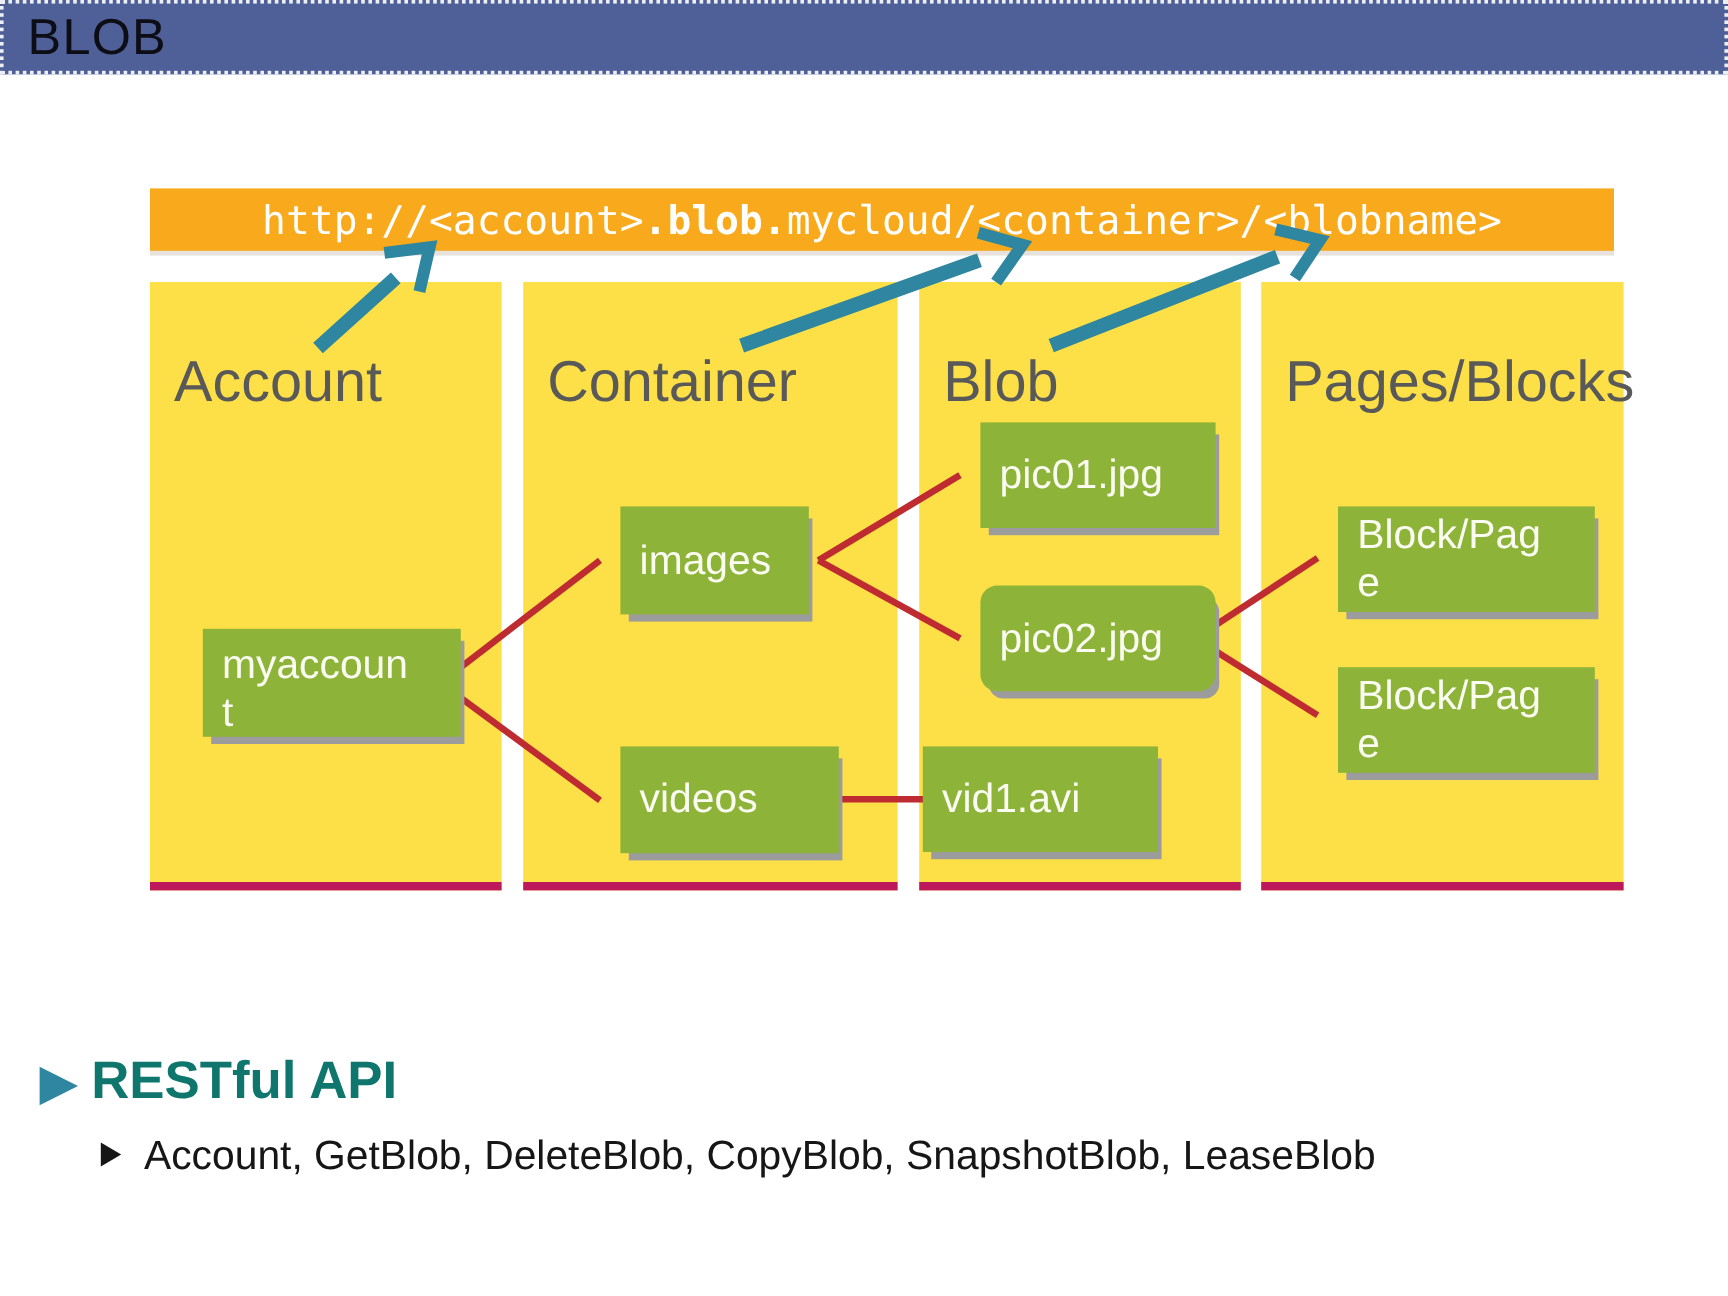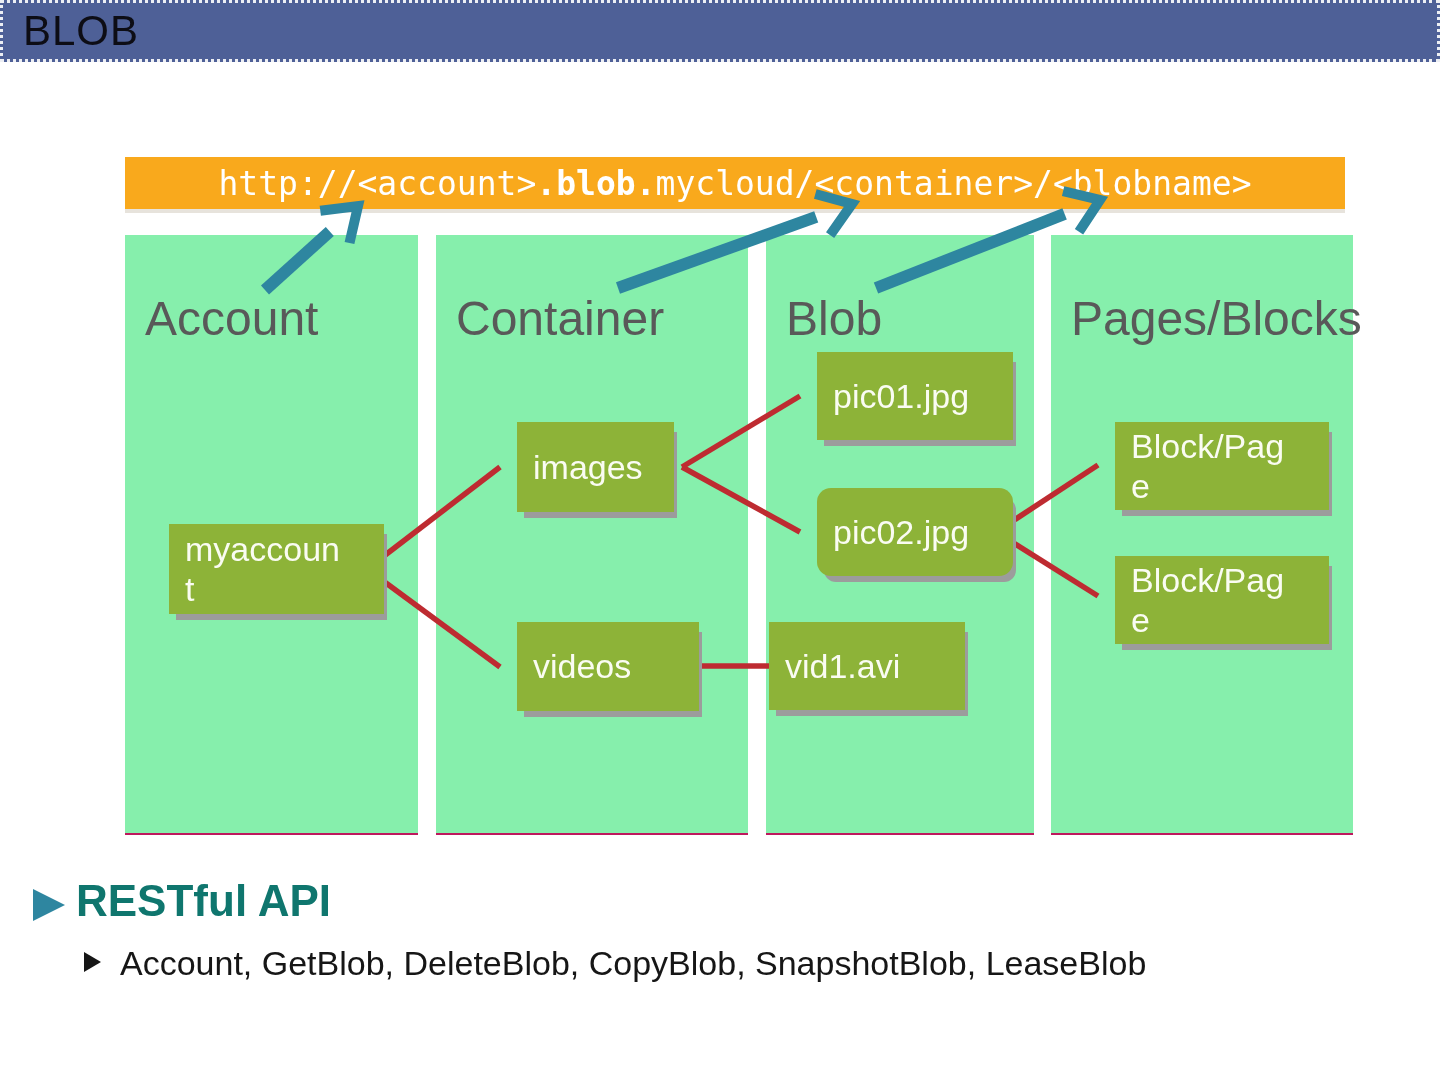--- a/index.html
+++ b/index.html
@@ -27,23 +27,23 @@
     z-index:0;
   }
   .banner .urltext {
     font-family:"DejaVu Sans Mono", monospace;
     font-size:33px; color:#ffffff; white-space:pre; line-height:1;
   }
   .banner .urltext .u-bold { font-weight:bold; }
 
   
   .panel {
-    position:absolute; top:235px; height:600px;
-    background:#86efac;
-    border-bottom:2px solid #be185d;
+    position:absolute; top:235px; height:507px;
+    background:#fde047;
+    border-bottom:7px solid #be185d;
     z-index:0;
   }
   #p-account   { left:125px;  width:293px; }
   #p-container { left:436px;  width:312px; }
   #p-blob      { left:766px;  width:268px; }
   #p-pages     { left:1051px; width:302px; }
   .panel-title {
     padding:58px 8px 0 20px;
     font-size:48px; line-height:1.08; color:#595959;
   }
@@ -55,21 +55,21 @@
   .node {
     position:absolute; z-index:2;
     background:#8DB338; color:#FAFCF2;
     font-size:34px; line-height:1.18;
     display:flex; align-items:center;
     padding-left:16px;
     box-shadow:5px 8px 0 -2px #9C9C9C;
     margin-left:17px;
   }
   .node .wrap { display:block; width:158px; word-break:break-all; }
-  #n-myaccount { left:152px;  top:524px; width:215px; height:90px; }
+  #n-myaccount { left:152px;  top:524px; width:215px; height:90px;align-items:flex-end; }
   #n-images    { left:500px;  top:422px; width:157px; height:90px; }
   #n-videos    { left:500px;  top:622px; width:182px; height:89px; }
   #n-pic01     { left:800px;  top:352px; width:196px; height:88px; }
   #n-pic02     { left:800px;  top:488px; width:196px; height:88px;border-radius:14px; }
   #n-vid1      { left:752px;  top:622px; width:196px; height:88px; }
   #n-bp1       { left:1098px; top:422px; width:214px; height:88px; }
   #n-bp2       { left:1098px; top:556px; width:214px; height:88px; }
 
   
   .tri-main {

